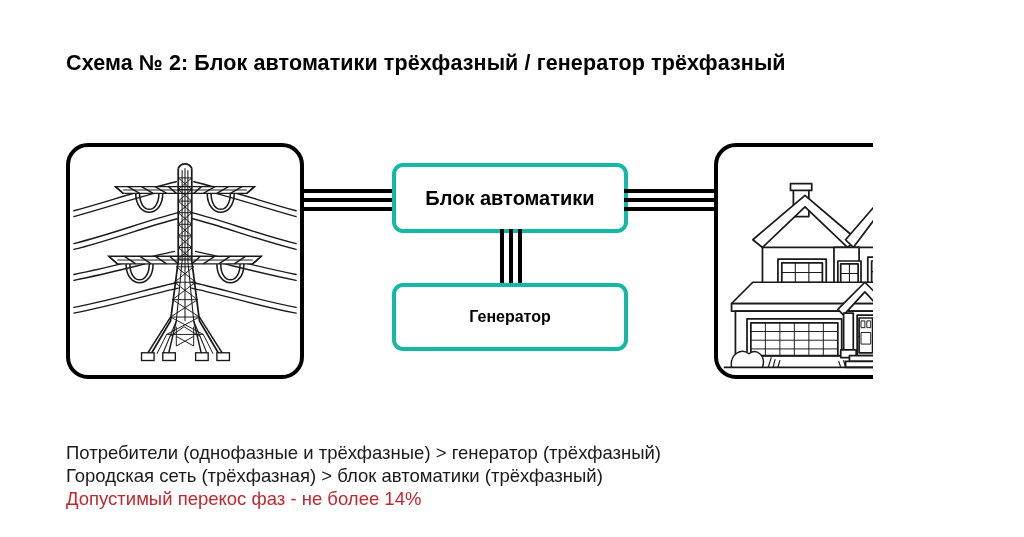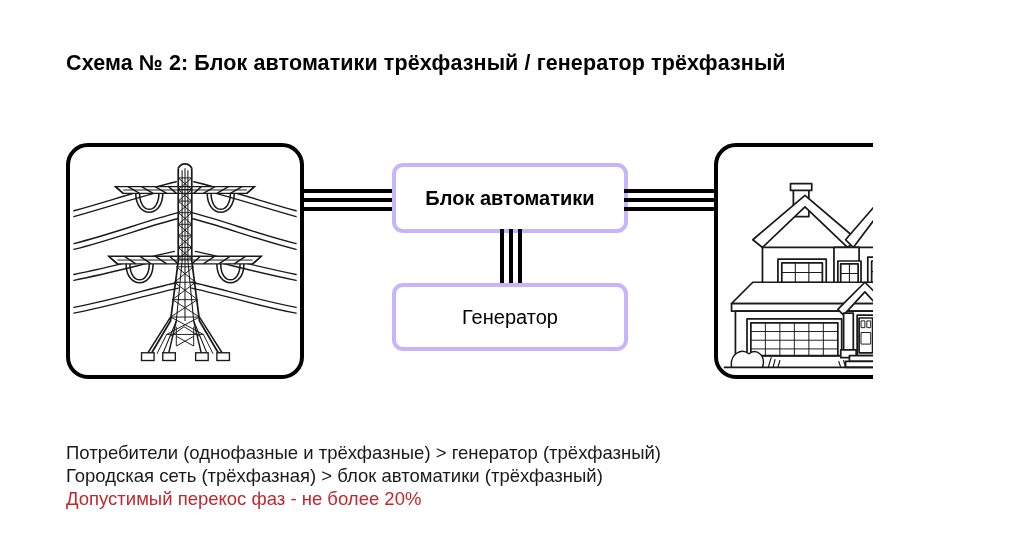--- a/index.html
+++ b/index.html
@@ -55,21 +55,21 @@
   .panel svg {
     display: block;
     width: 100%;
     height: 100%;
   }
 
   
   .center-box {
     position: absolute;
     box-sizing: border-box;
-    border: 4px solid #c4b5fd;
+    border: 4px solid #14b8a6;
     border-radius: 11px;
     background: #ffffff;
     display: flex;
     align-items: center;
     justify-content: center;
   }
   .box-automation {
     left: 392px;
     top: 163px;
     width: 236px;
@@ -81,22 +81,22 @@
     width: 236px;
     height: 68px;
   }
   .center-box .box-label {
     font-size: 20px;
     font-weight: bold;
     color: #000000;
     white-space: nowrap;
   }
   .box-generator .box-label {
-    font-weight: normal;
-    font-size: 20px;
+    font-weight: bold;
+    font-size: 16px;
   }
 
   
   .bus {
     position: absolute;
   }
   .bus span {
     position: absolute;
     background: #000000;
   }
@@ -389,16 +389,16 @@
         <path d="M166 228 L169 217 M171 228 L174 219"></path>
         <path d="M224 228 L227 215 M229 228 L231 218"></path>
         <path d="M132 228 L130 221 M127 228 L125 222"></path>
       </g>
     </svg>
   </div>
 
   <div class="caption">
     <div class="caption-line">Потребители (однофазные и трёхфазные) &gt; генератор (трёхфазный)</div>
     <div class="caption-line">Городская сеть (трёхфазная) &gt; блок автоматики (трёхфазный)</div>
-    <div class="caption-line warn">Допустимый перекос фаз - не более 20%</div>
+    <div class="caption-line warn">Допустимый перекос фаз - не более 14%</div>
   </div>
 
 </div>
 
 </body></html>

